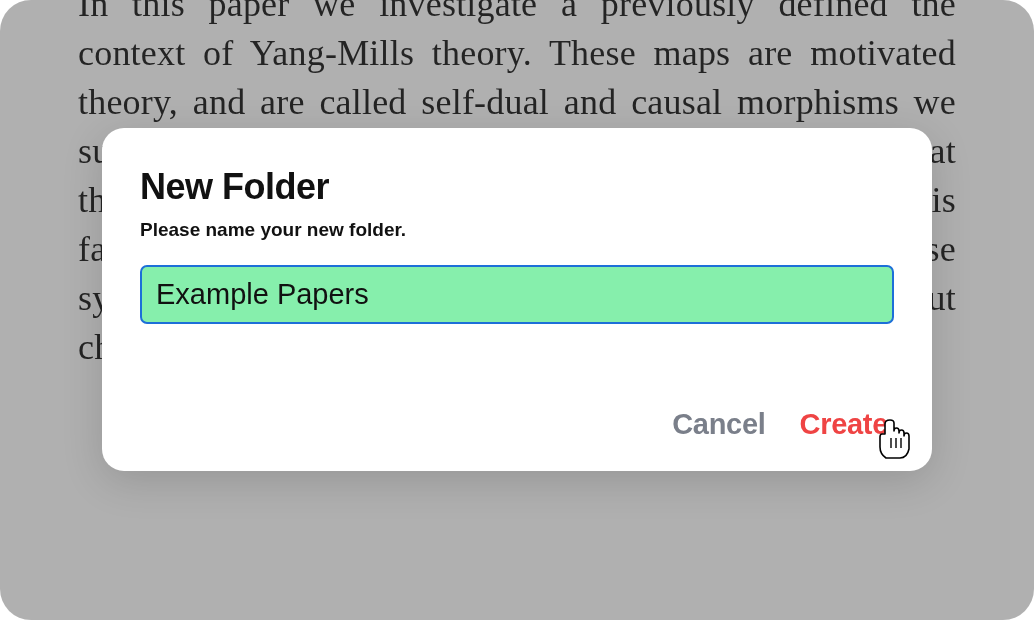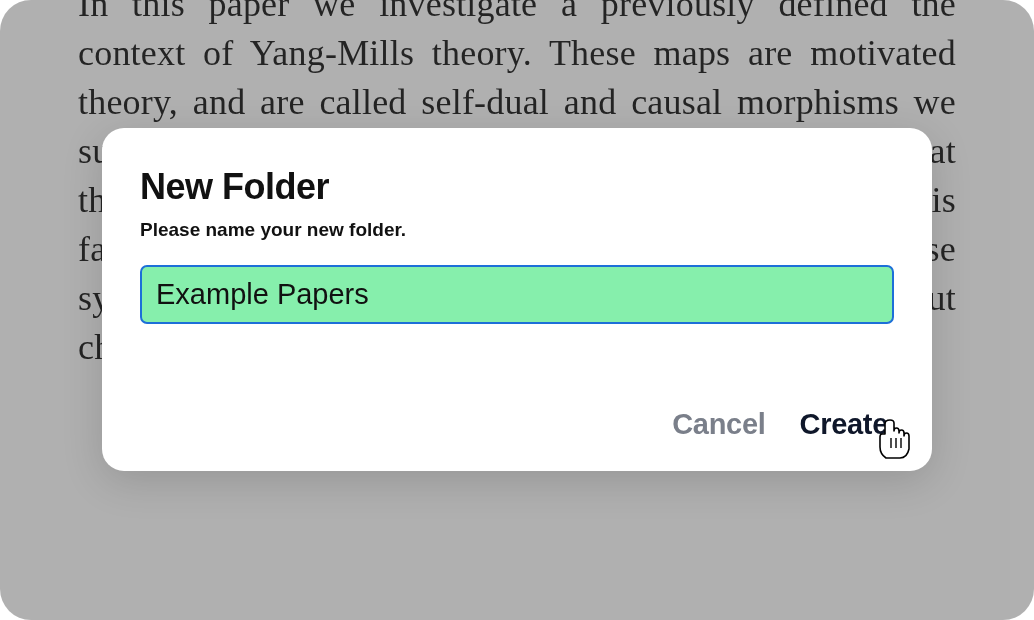--- a/index.html
+++ b/index.html
@@ -92,21 +92,21 @@
       font-weight: 800;
       cursor: pointer;
       font-family: inherit;
       letter-spacing: -0.3px;
       margin-top: 44px;
     }
     .btn-cancel {
       color: #7a7f8a;
     }
     .btn-create {
-      color: #0f172a;
+      color: #ef4444;
     }
     .cursor-icon {
       position: absolute;
       top: 418px;
       left: 876px;
       width: 40px;
       height: 44px;
       pointer-events: none;
     }
   </style>

